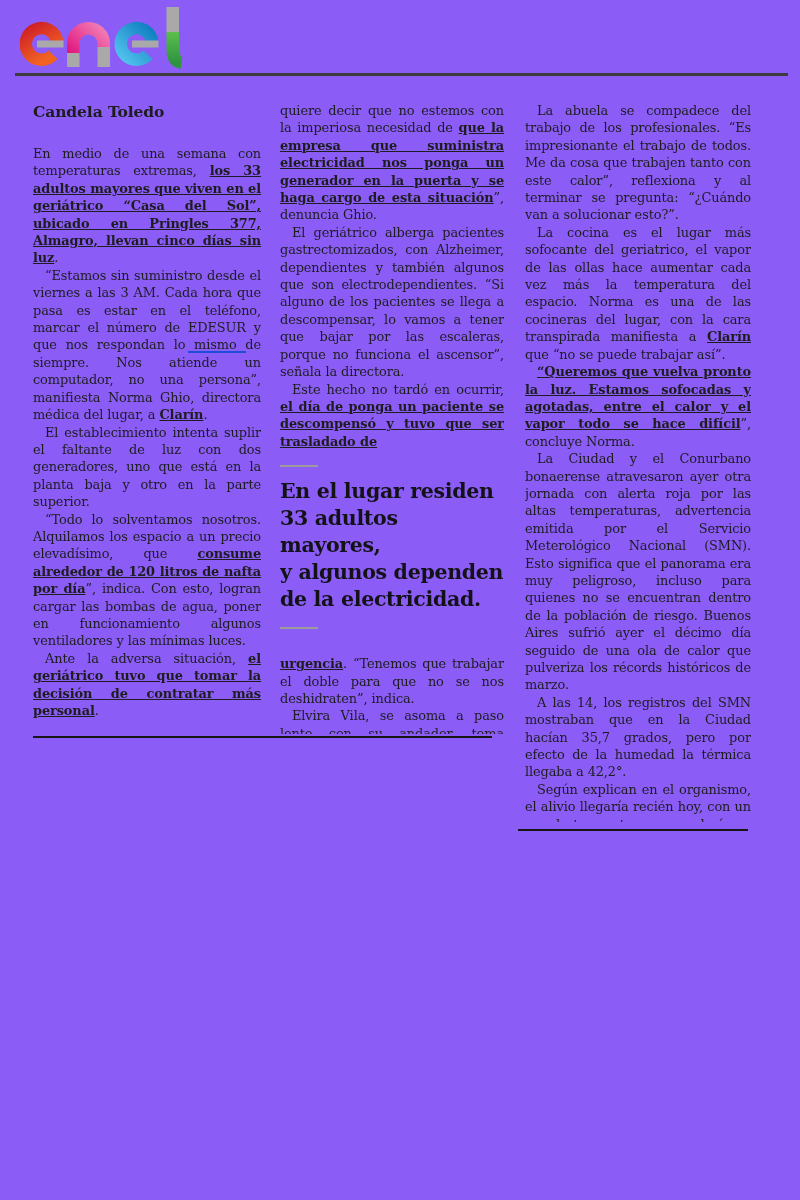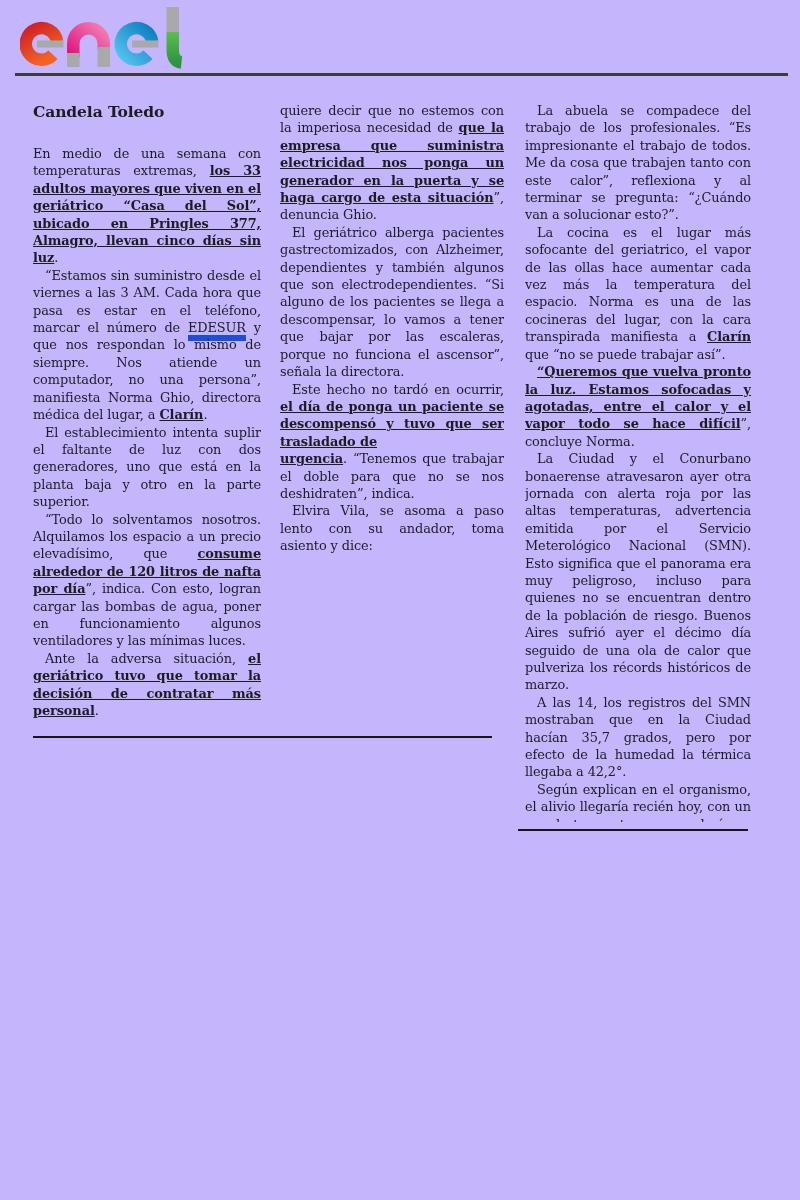--- a/index.html
+++ b/index.html
@@ -1,34 +1,34 @@
 <!DOCTYPE html>
 <html lang="es"><head>
 <meta charset="utf-8">
 <style>
   html,body { margin:0; padding:0; background:#ffffff; }
   .page {
-    position:relative; width:800px; height:1200px; background:#c4b5fd;
+    position:relative; width:800px; height:1200px; background:#8b5cf6;
     font-family:"DejaVu Serif", serif; color:#1d1d1f; overflow:hidden;
   }
   .logo-wrap { position:absolute; left:20px; top:7px; width:168px; height:62px; }
   .top-rule { position:absolute; left:15px; top:73px; width:773px; height:3px; background:#3c3c3c; }
 
   .col {
     position:absolute; top:102px; font-size:12.9px; line-height:17.4px;
     text-align:justify; letter-spacing:-0.1px; overflow:hidden;
   }
   .col1 { left:33px;  width:228px; height:632px; }
   .col2 { left:280px; width:224px; height:632px; }
   .col3 { left:525px; width:226px; height:720px; }
 
   .para { margin:0; }
   .para.ind { text-indent:12px; }
   .b  { font-weight:bold;text-decoration:underline; }
-  .hl { border-bottom:6px solid #1d4ed8; padding-bottom:0px; }
+  .hl { border-bottom:2px solid #1d4ed8; padding-bottom:16px; }
 
   .byline { margin-bottom:24px; }
   .author { font-weight:bold; font-size:15.5px; line-height:19px; }
   .email  { font-size:13px; line-height:19px; }
 
   .pullquote { margin:15px 0 26px 0; }
   .pq-rule { width:38px; height:2px; background:#9b9b9b; }
   .pq-text {
     font-weight:bold; font-size:20.5px; line-height:27px; color:#121217;
     white-space:pre-line; margin:11px 0 14px 0; letter-spacing:-0.3px;
@@ -91,20 +91,28 @@
     <p class="para ind"><span>El establecimiento intenta suplir el faltante de luz con dos generadores, uno que está en la planta baja y otro en la parte superior.</span></p>
     <p class="para ind"><span>“Todo lo solventamos nosotros. Alquilamos los espacio a un precio elevadísimo, que </span><span class="b">consume alrededor de 120 litros de nafta por día</span><span>”, indica. Con esto, logran cargar las bombas de agua, poner en funcionamiento algunos ventiladores y las mínimas luces.</span></p>
     <p class="para ind"><span>Ante la adversa situación, </span><span class="b">el geriátrico tuvo que tomar la decisión de contratar más personal</span><span>.</span></p>
 
   </div>
 
   <div class="col col2">
     <p class="para"><span>quiere decir que no estemos con la imperiosa necesidad de </span><span class="b">que la empresa que suministra electricidad nos ponga un generador en la puerta y se haga cargo de esta situación</span><span>”, denuncia Ghio.</span></p>
     <p class="para ind"><span>El geriátrico alberga pacientes gastrectomizados, con Alzheimer, dependientes y también algunos que son electrodependientes. “Si alguno de los pacientes se llega a descompensar, lo vamos a tener que bajar por las escaleras, porque no funciona el ascensor”, señala la directora.</span></p>
     <p class="para ind"><span>Este hecho no tardó en ocurrir, </span><span class="b">el día de ponga un paciente se descompensó y tuvo que ser trasladado de</span></p>
+    <figure class="pullquote" style="margin-left:0;margin-right:0">
+      <div class="pq-rule"></div>
+      <div class="pq-text">En el lugar residen
+33 adultos mayores,
+y algunos dependen
+de la electricidad.</div>
+      <div class="pq-rule"></div>
+    </figure>
     <p class="para"><span class="b">urgencia</span><span>. “Tenemos que trabajar el doble para que no se nos deshidraten”, indica.</span></p>
     <p class="para ind"><span>Elvira Vila, se asoma a paso lento con su andador, toma asiento y dice: </span></p>
   </div>
 
   <div class="col col3">
     <p class="para ind"><span>La abuela se compadece del trabajo de los profesionales. “Es impresionante el trabajo de todos. Me da cosa que trabajen tanto con este calor”, reflexiona y al terminar se pregunta: “¿Cuándo van a solucionar esto?”.</span></p>
     <p class="para ind"><span>La cocina es el lugar más sofocante del geriatrico, el vapor de las ollas hace aumentar cada vez más la temperatura del espacio. Norma es una de las cocineras del lugar, con la cara transpirada manifiesta a </span><span class="b">Clarín</span><span> que “no se puede trabajar así”.</span></p>
     <p class="para ind"><span class="b">“Queremos que vuelva pronto la luz. Estamos sofocadas y agotadas, entre el calor y el vapor todo se hace difícil</span><span>”, concluye Norma.</span></p>
     <p class="para ind"><span>La Ciudad y el Conurbano bonaerense atravesaron ayer otra jornada con alerta roja por las altas temperaturas, advertencia emitida por el Servicio Meterológico Nacional (SMN). Esto significa que el panorama era muy peligroso, incluso para quienes no se encuentran dentro de la población de riesgo. Buenos Aires sufrió ayer el décimo día seguido de una ola de calor que pulveriza los récords históricos de marzo.</span></p>
     <p class="para ind"><span>A las 14, los registros del SMN mostraban que en la Ciudad hacían 35,7 grados, pero por efecto de la humedad la térmica llegaba a 42,2°.</span></p>

